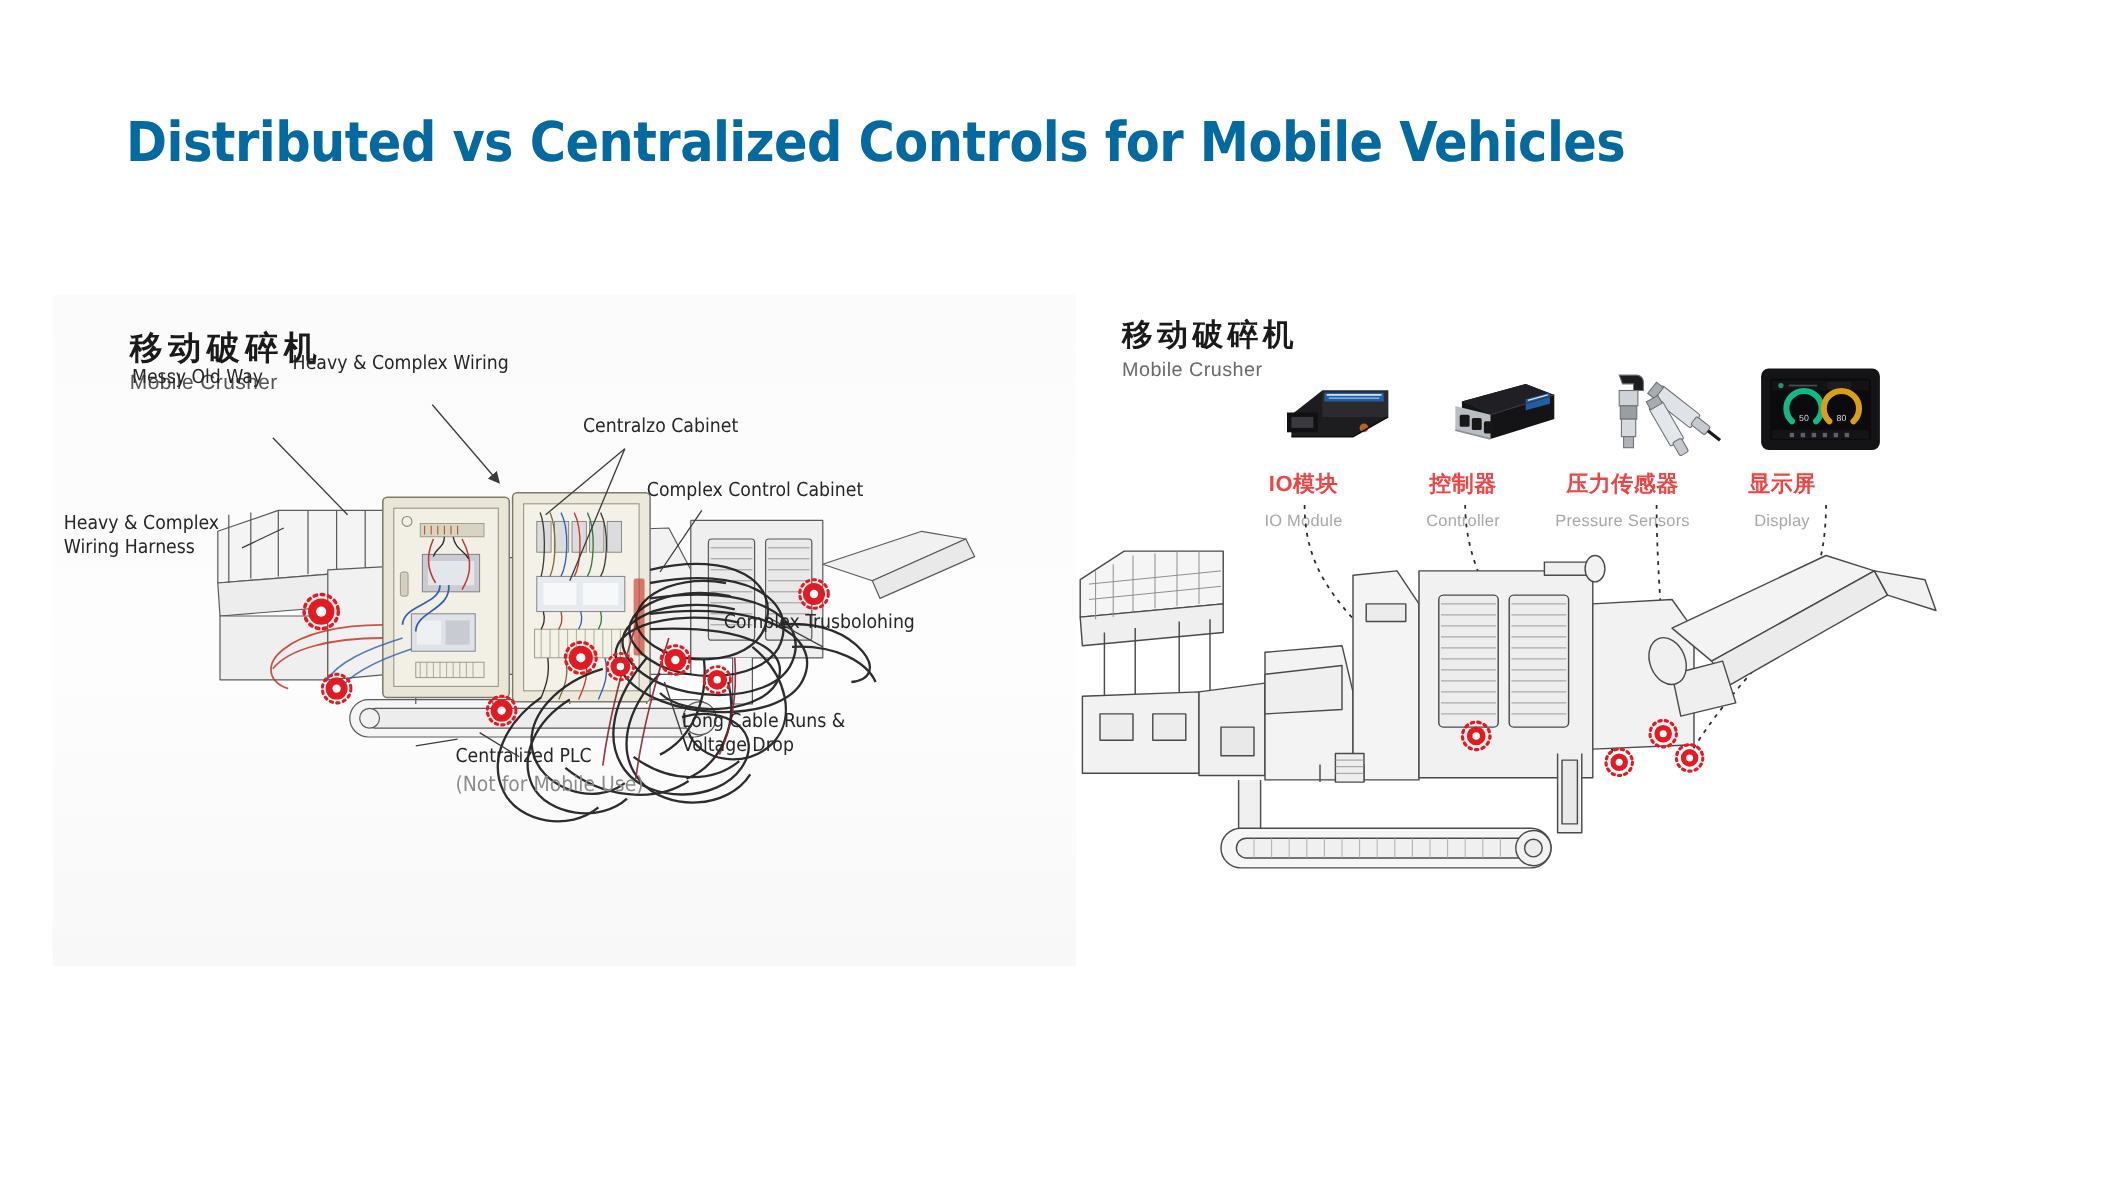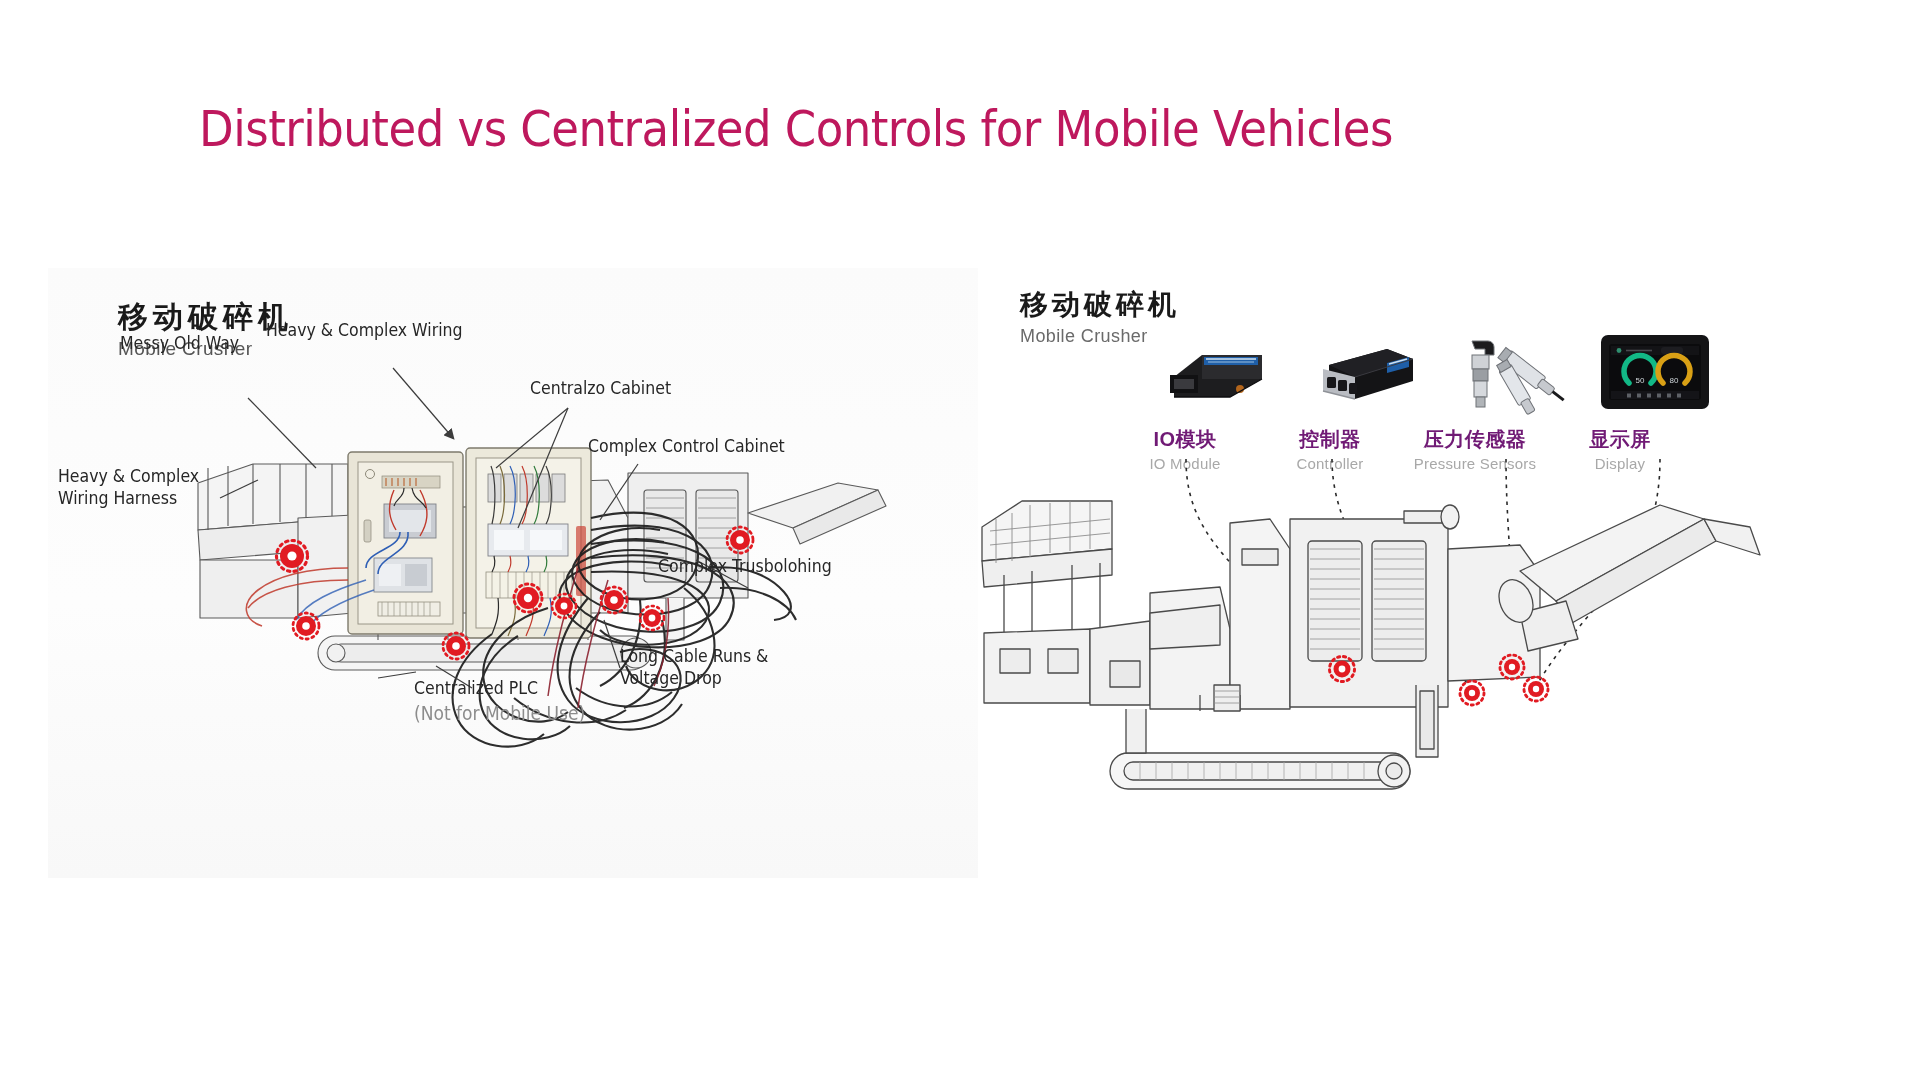--- a/index.html
+++ b/index.html
@@ -6,21 +6,21 @@
   body{
     width:1920px;height:1080px;background:#ffffff;
     font-family:"Liberation Sans","DejaVu Sans",sans-serif;
     color:#1f1f1f;overflow:hidden;position:relative;
   }
   .slide{position:absolute;inset:0;}
 
   
   .slide-title{
     position:absolute;left:0;top:100px;width:1592px;text-align:center;
-    font-size:50px;font-weight:400;letter-spacing:-.5px;color:#be185d;
+    font-size:50px;font-weight:700;letter-spacing:-.5px;color:#0369a1;
     font-family:"DejaVu Sans Condensed","Liberation Sans",sans-serif;
   }
 
   
   .panel{position:absolute;background:#fdfdfd;}
   .panel-left{left:48px;top:268px;width:930px;height:610px;
     background:linear-gradient(180deg,#fbfbfb 0%,#fdfdfd 55%,#f8f8f8 100%);}
   .panel-right{left:1020px;top:268px;width:860px;height:610px;background:#ffffff;}
 
   .ph-cn{font-size:30px;font-weight:700;letter-spacing:5px;color:#1a1a1a;line-height:1.1;}
@@ -33,22 +33,22 @@
   
   .lbl{position:absolute;font-size:17.5px;color:#262626;line-height:1.25;white-space:pre-line;
        font-family:"DejaVu Sans Condensed","Liberation Sans",sans-serif;}
   .lbl .sub{display:block;font-size:19px;color:#8c8c8c;margin-top:2px;}
   .lbl.right{text-align:left;}
 
   
   .comp-strip{position:absolute;left:0;top:60px;width:860px;height:200px;}
   .comp{position:absolute;width:190px;text-align:center;}
   .comp .img{height:88px;display:flex;align-items:center;justify-content:flex-end;}
-  .comp .cn{font-size:20px;font-weight:700;color:#701a75;margin-top:10px;letter-spacing:.5px;}
-  .comp .en{font-size:15px;color:#a8a8a8;margin-top:2px;letter-spacing:.2px;}
+  .comp .cn{font-size:20px;font-weight:700;color:#ef4444;margin-top:10px;letter-spacing:.5px;}
+  .comp .en{font-size:15px;color:#a8a8a8;margin-top:12px;letter-spacing:.2px;}
 
   svg{display:block;overflow:visible;}
 </style>
 </head>
 <body>
 
 <div class="slide">
 
   <div class="slide-title">Distributed vs Centralized Controls for Mobile Vehicles</div>
 

